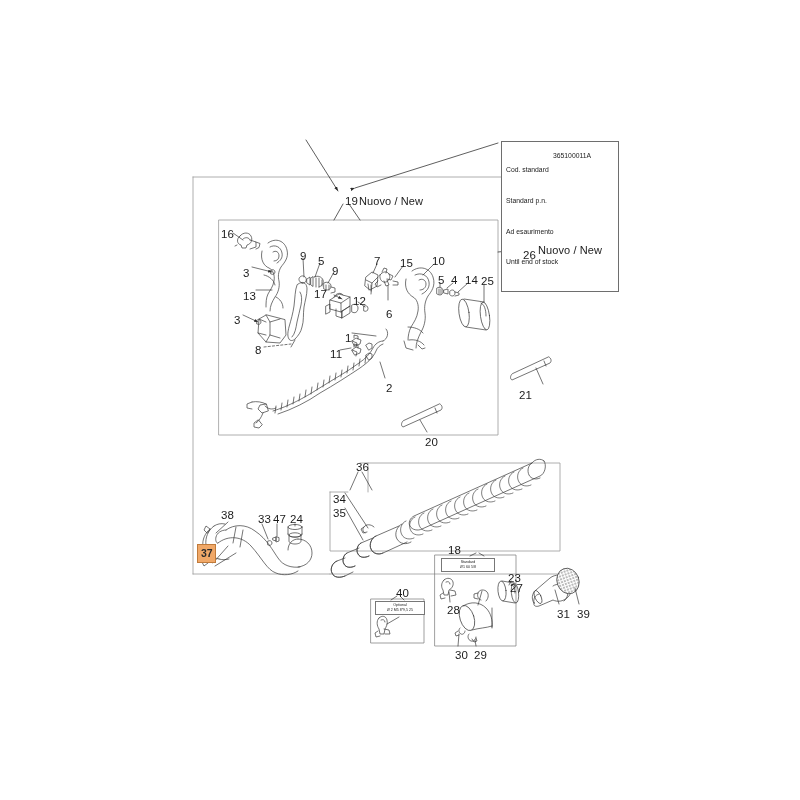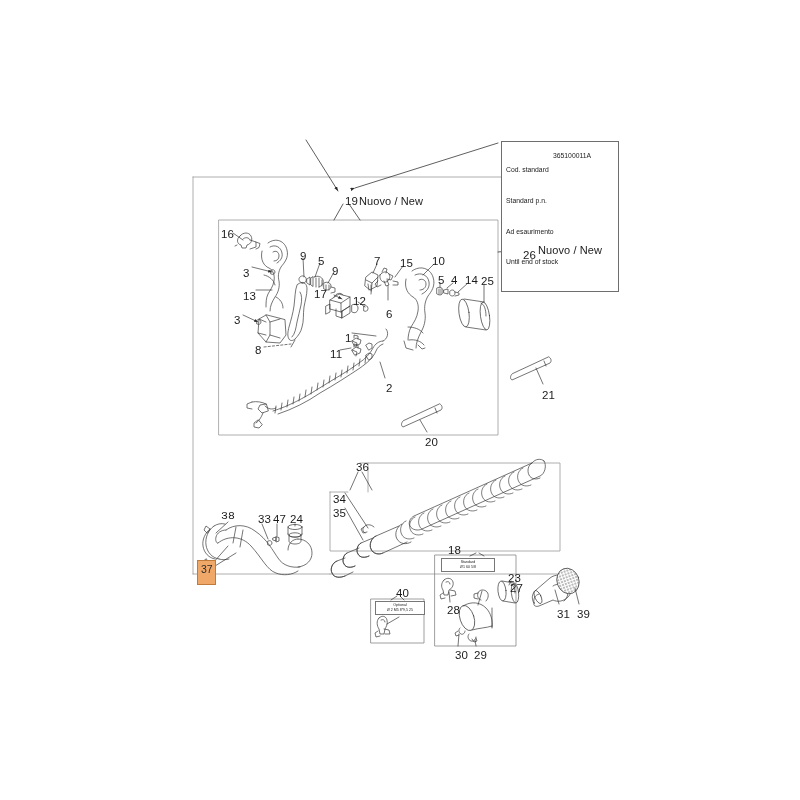--- a/index.html
+++ b/index.html
@@ -537,21 +537,21 @@
   <div class="minibox" style="left:375px; top:601px; width:44px;">
     <div>Optional</div>
     <div>Ø 2 M5 8*9,5 25</div>
   </div>
 
   <div class="minibox" style="left:441px; top:558px; width:48px;">
     <div>Standard</div>
     <div>Ø1 60 5/8</div>
   </div>
 
-  <div class="hl" style="left:197px; top:560px; width:19px; height:25px;">37</div>
+  <div class="hl" style="left:197px; top:544px; width:19px; height:19px;font-weight:bold;">37</div>
 
   <div id="callouts">
       <div class="lbl num" style="left: 221px; top: 229px;">16</div>
       <div class="lbl num" style="left: 243px; top: 268px;">3</div>
       <div class="lbl num" style="left: 243px; top: 291px;">13</div>
       <div class="lbl num" style="left: 234px; top: 315px;">3</div>
       <div class="lbl num" style="left: 255px; top: 345px;">8</div>
       <div class="lbl num" style="left: 300px; top: 251px;">9</div>
       <div class="lbl num" style="left: 318px; top: 256px;">5</div>
       <div class="lbl num" style="left: 332px; top: 266px;">9</div>
@@ -563,26 +563,26 @@
       <div class="lbl num" style="left: 400px; top: 258px;">15</div>
       <div class="lbl num" style="left: 386px; top: 309px;">6</div>
       <div class="lbl num" style="left: 432px; top: 256px;">10</div>
       <div class="lbl num" style="left: 438px; top: 275px;">5</div>
       <div class="lbl num" style="left: 451px; top: 275px;">4</div>
       <div class="lbl num" style="left: 465px; top: 275px;">14</div>
       <div class="lbl num" style="left: 481px; top: 276px;">25</div>
       <div class="lbl num" style="left: 386px; top: 383px;">2</div>
       <div class="lbl num" style="left: 345px; top: 196px;">19</div>
       <div class="lbl num" style="left: 523px; top: 250px;">26</div>
-      <div class="lbl num" style="left: 542px; top: 390px;">21</div>
+      <div class="lbl num" style="left: 519px; top: 390px;">21</div>
       <div class="lbl num" style="left: 425px; top: 437px;">20</div>
       <div class="lbl num" style="left: 356px; top: 462px;">36</div>
       <div class="lbl num" style="left: 333px; top: 494px;">34</div>
       <div class="lbl num" style="left: 333px; top: 508px;">35</div>
-      <div class="lbl num" style="left: 221px; top: 510px; font-family: Liberation Mono, monospace;">38</div>
+      <div class="lbl num" style="left: 221px; top: 510px;">38</div>
       <div class="lbl num" style="left: 258px; top: 514px;">33</div>
       <div class="lbl num" style="left: 273px; top: 514px;">47</div>
       <div class="lbl num" style="left: 290px; top: 514px;">24</div>
       <div class="lbl num" style="left: 396px; top: 588px;">40</div>
       <div class="lbl num" style="left: 448px; top: 545px;">18</div>
       <div class="lbl num" style="left: 447px; top: 605px;">28</div>
       <div class="lbl num" style="left: 482px; top: 583px; margin-left: 28px;">27</div>
       <div class="lbl num" style="left: 508px; top: 573px;">23</div>
       <div class="lbl num" style="left: 455px; top: 650px;">30</div>
       <div class="lbl num" style="left: 474px; top: 650px;">29</div>

